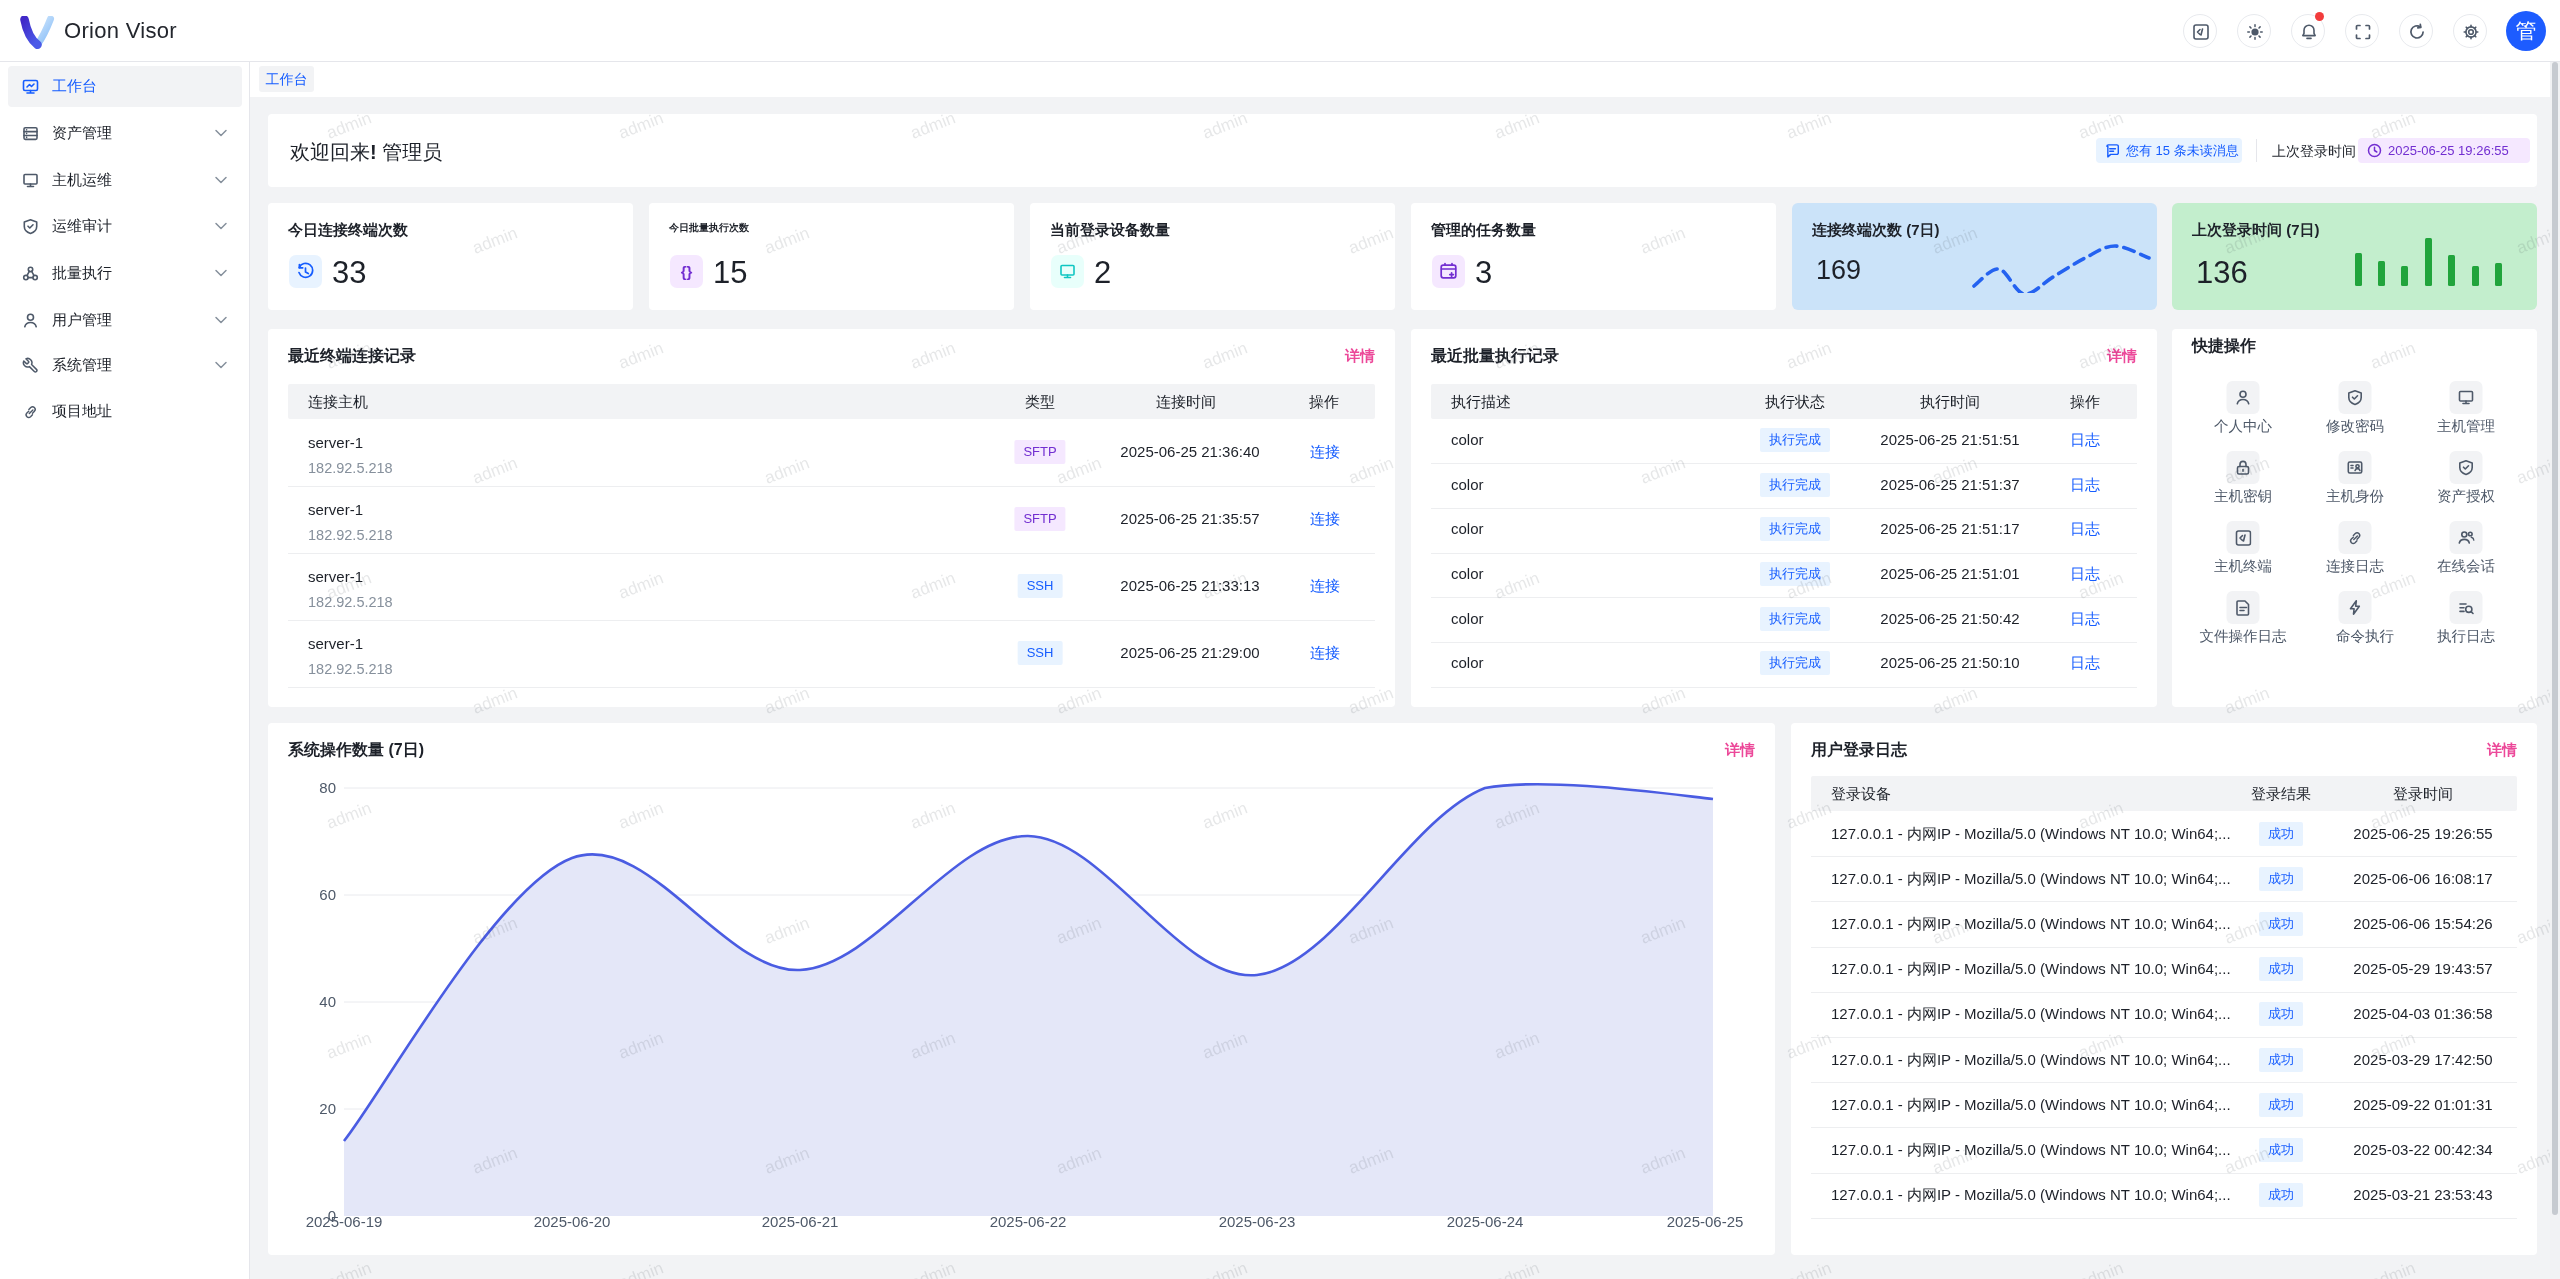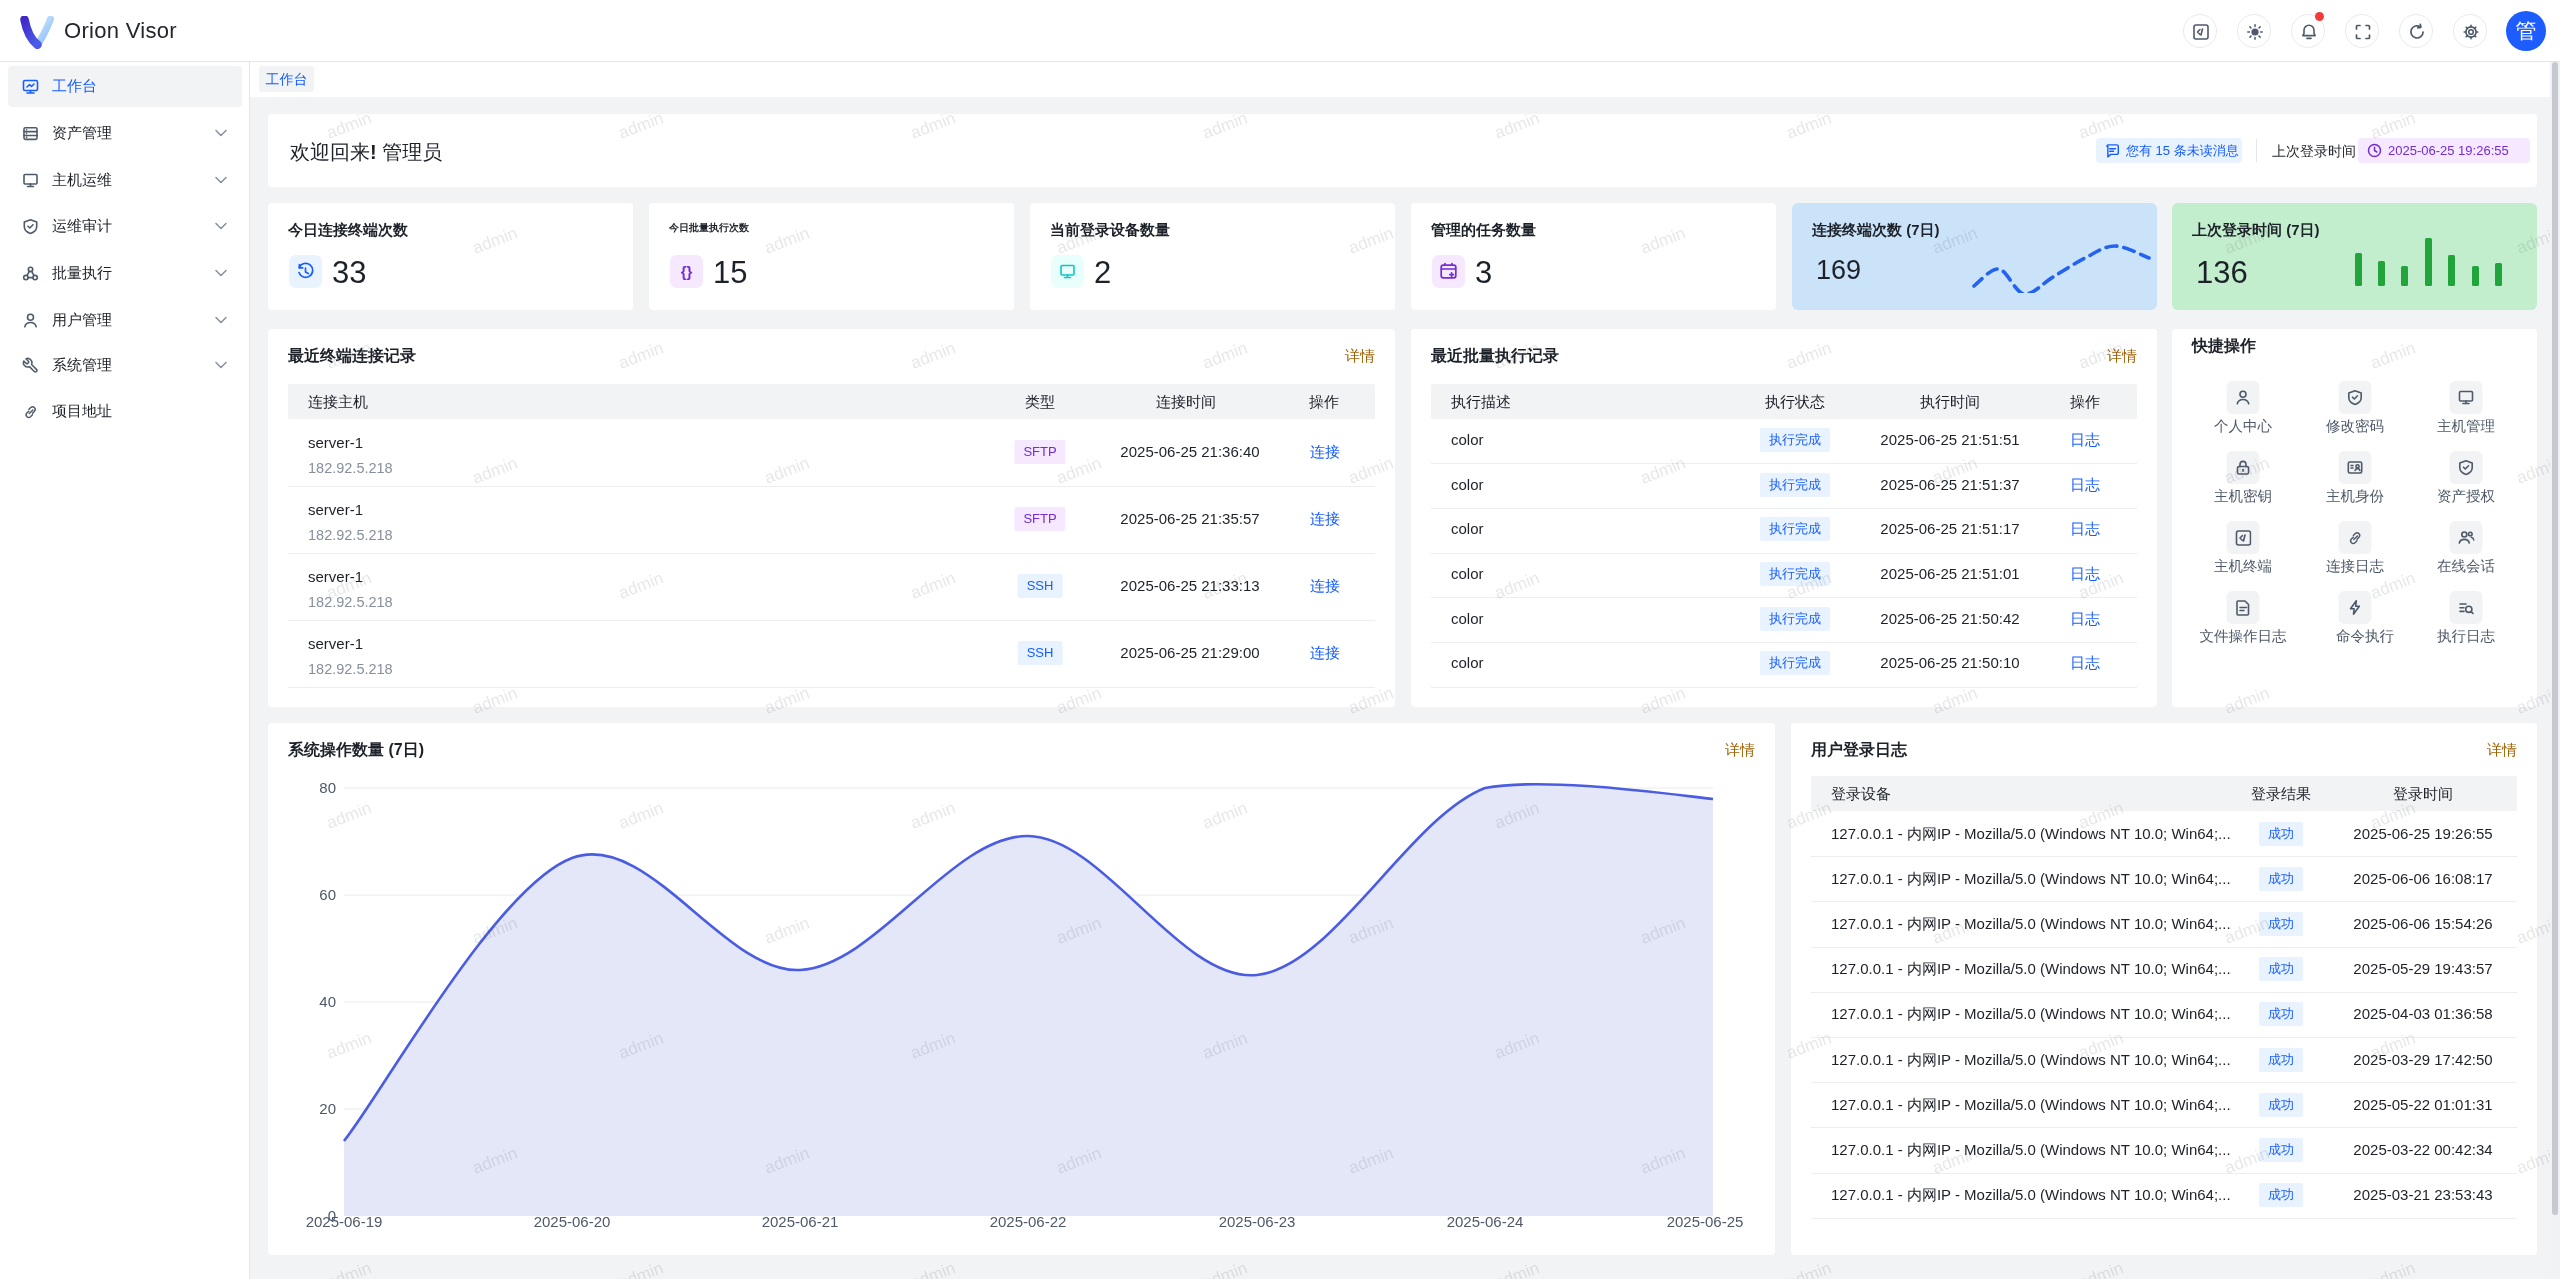--- a/index.html
+++ b/index.html
@@ -1,21 +1,21 @@
 <!DOCTYPE html>
 <html><head>
 <meta charset="utf-8">
 <style>
   * { margin:0; padding:0; box-sizing:border-box; }
   html,body { width:2560px; height:1279px; overflow:hidden; }
   body { font-family:"Liberation Sans",sans-serif; background:#f2f3f5; position:relative; color:#1d2129; }
   .abs { position:absolute; }
   .card { position:absolute; background:#fff; border-radius:4px; }
   .ttl { font-size:16px; font-weight:700; color:#1d2129; }
-  .lnk { position:absolute; font-size:15px; color:#a16207; }
+  .lnk { position:absolute; font-size:15px; color:#ec4899;font-weight:bold; }
   .thead { position:absolute; background:#f2f3f5; border-radius:2px; }
   .th { position:absolute; font-size:15px; color:#1d2129; font-weight:550; }
   .td { position:absolute; font-size:15px; color:#1d2129; white-space:nowrap; }
   .sep { position:absolute; height:1px; background:#edeef0; }
   .tag { position:absolute; height:24px; line-height:24px; border-radius:2px; font-size:13px; padding:0 9px; transform:translateX(-50%); }
   .tagb { background:#e8f3ff; color:#165dff; }
   .tagp { background:#f5e8ff; color:#722ed1; }
   .ctr { transform:translateX(-50%); }
   .mi { position:absolute; left:8px; width:234px; height:41px; border-radius:4px; }
   .mi svg { position:absolute; left:14px; top:12px; }
@@ -557,21 +557,21 @@
 <div class="tag tagb" style="left:2281px;top:957px">成功</div>
 <div class="td ctr" style="left:2423px;top:960px">2025-05-29 19:43:57</div>
 <div class="td" style="left:1831px;top:1005px;max-width:404px;overflow:hidden">127.0.0.1 - 内网IP - Mozilla/5.0 (Windows NT 10.0; Win64;...</div>
 <div class="tag tagb" style="left:2281px;top:1002px">成功</div>
 <div class="td ctr" style="left:2423px;top:1005px">2025-04-03 01:36:58</div>
 <div class="td" style="left:1831px;top:1051px;max-width:404px;overflow:hidden">127.0.0.1 - 内网IP - Mozilla/5.0 (Windows NT 10.0; Win64;...</div>
 <div class="tag tagb" style="left:2281px;top:1048px">成功</div>
 <div class="td ctr" style="left:2423px;top:1051px">2025-03-29 17:42:50</div>
 <div class="td" style="left:1831px;top:1096px;max-width:404px;overflow:hidden">127.0.0.1 - 内网IP - Mozilla/5.0 (Windows NT 10.0; Win64;...</div>
 <div class="tag tagb" style="left:2281px;top:1093px">成功</div>
-<div class="td ctr" style="left:2423px;top:1096px">2025-05-22 01:01:31</div>
+<div class="td ctr" style="left:2423px;top:1096px">2025-09-22 01:01:31</div>
 <div class="td" style="left:1831px;top:1141px;max-width:404px;overflow:hidden">127.0.0.1 - 内网IP - Mozilla/5.0 (Windows NT 10.0; Win64;...</div>
 <div class="tag tagb" style="left:2281px;top:1138px">成功</div>
 <div class="td ctr" style="left:2423px;top:1141px">2025-03-22 00:42:34</div>
 <div class="td" style="left:1831px;top:1186px;max-width:404px;overflow:hidden">127.0.0.1 - 内网IP - Mozilla/5.0 (Windows NT 10.0; Win64;...</div>
 <div class="tag tagb" style="left:2281px;top:1183px">成功</div>
 <div class="td ctr" style="left:2423px;top:1186px">2025-03-21 23:53:43</div>
 
 <div style="position:absolute;left:250px;top:62px;width:2300px;height:1217px;overflow:hidden;pointer-events:none;z-index:30">
 <div class="wm" style="left:76px;top:54px">admin</div>
 <div class="wm" style="left:368px;top:54px">admin</div>

